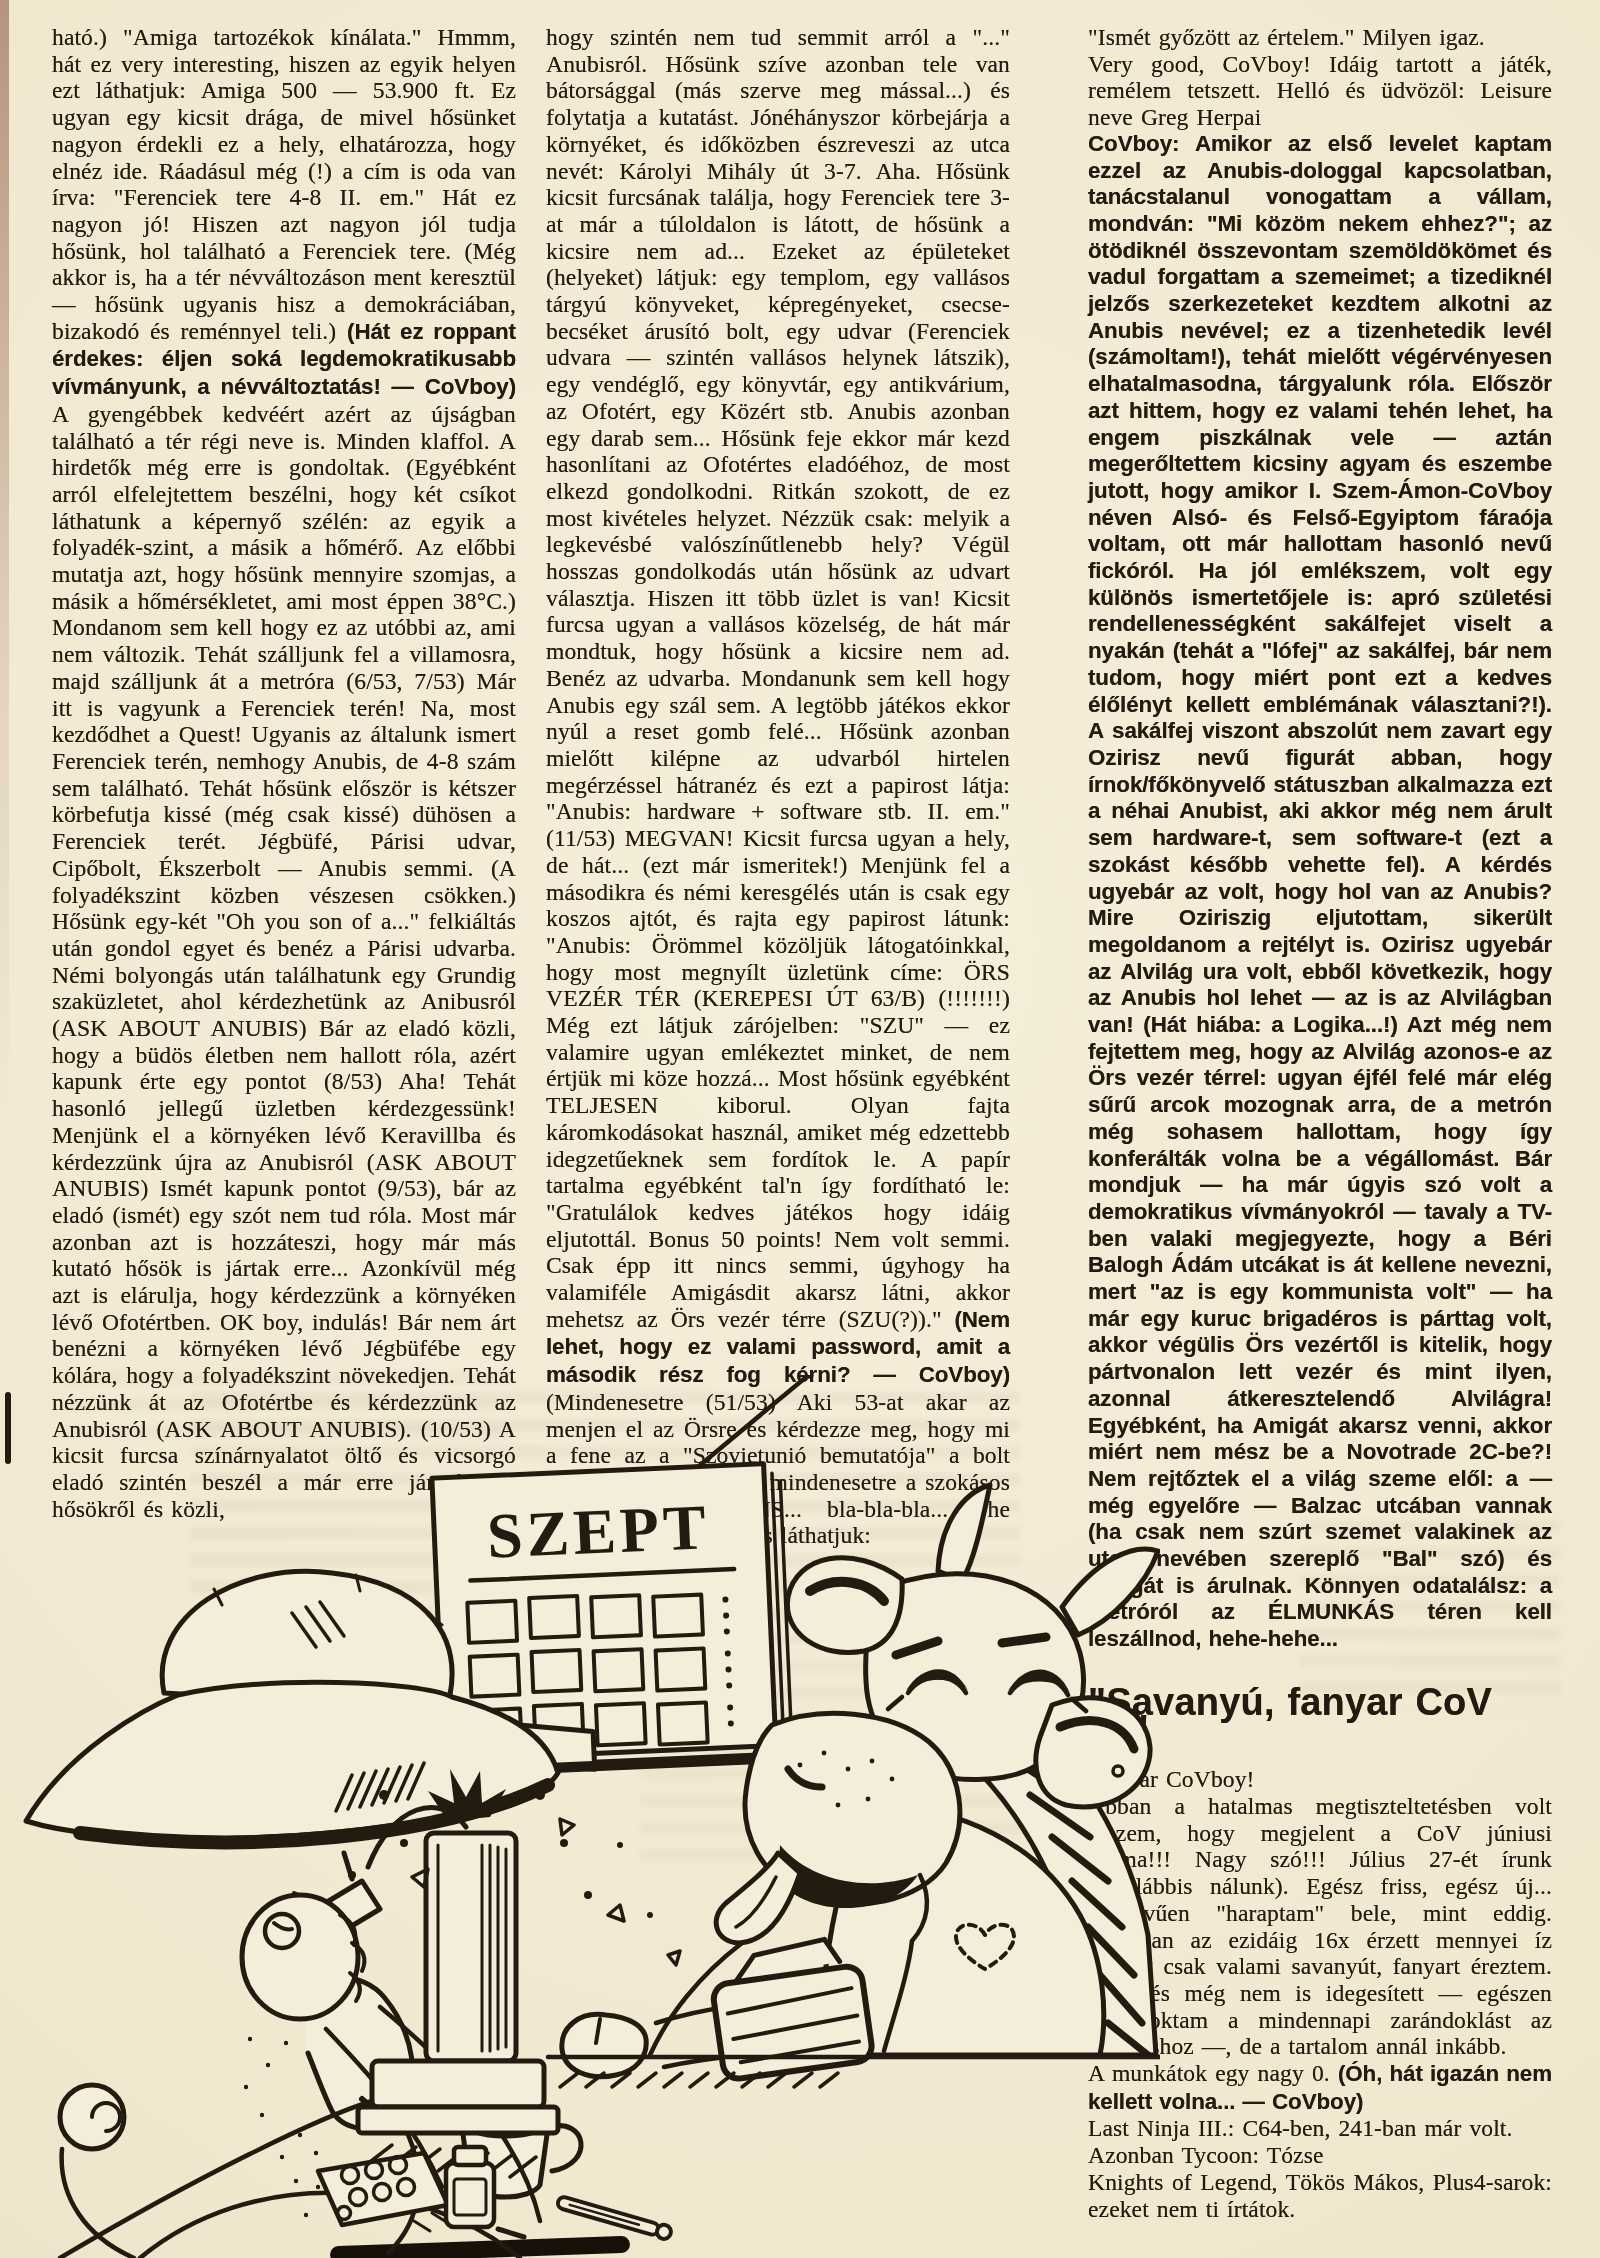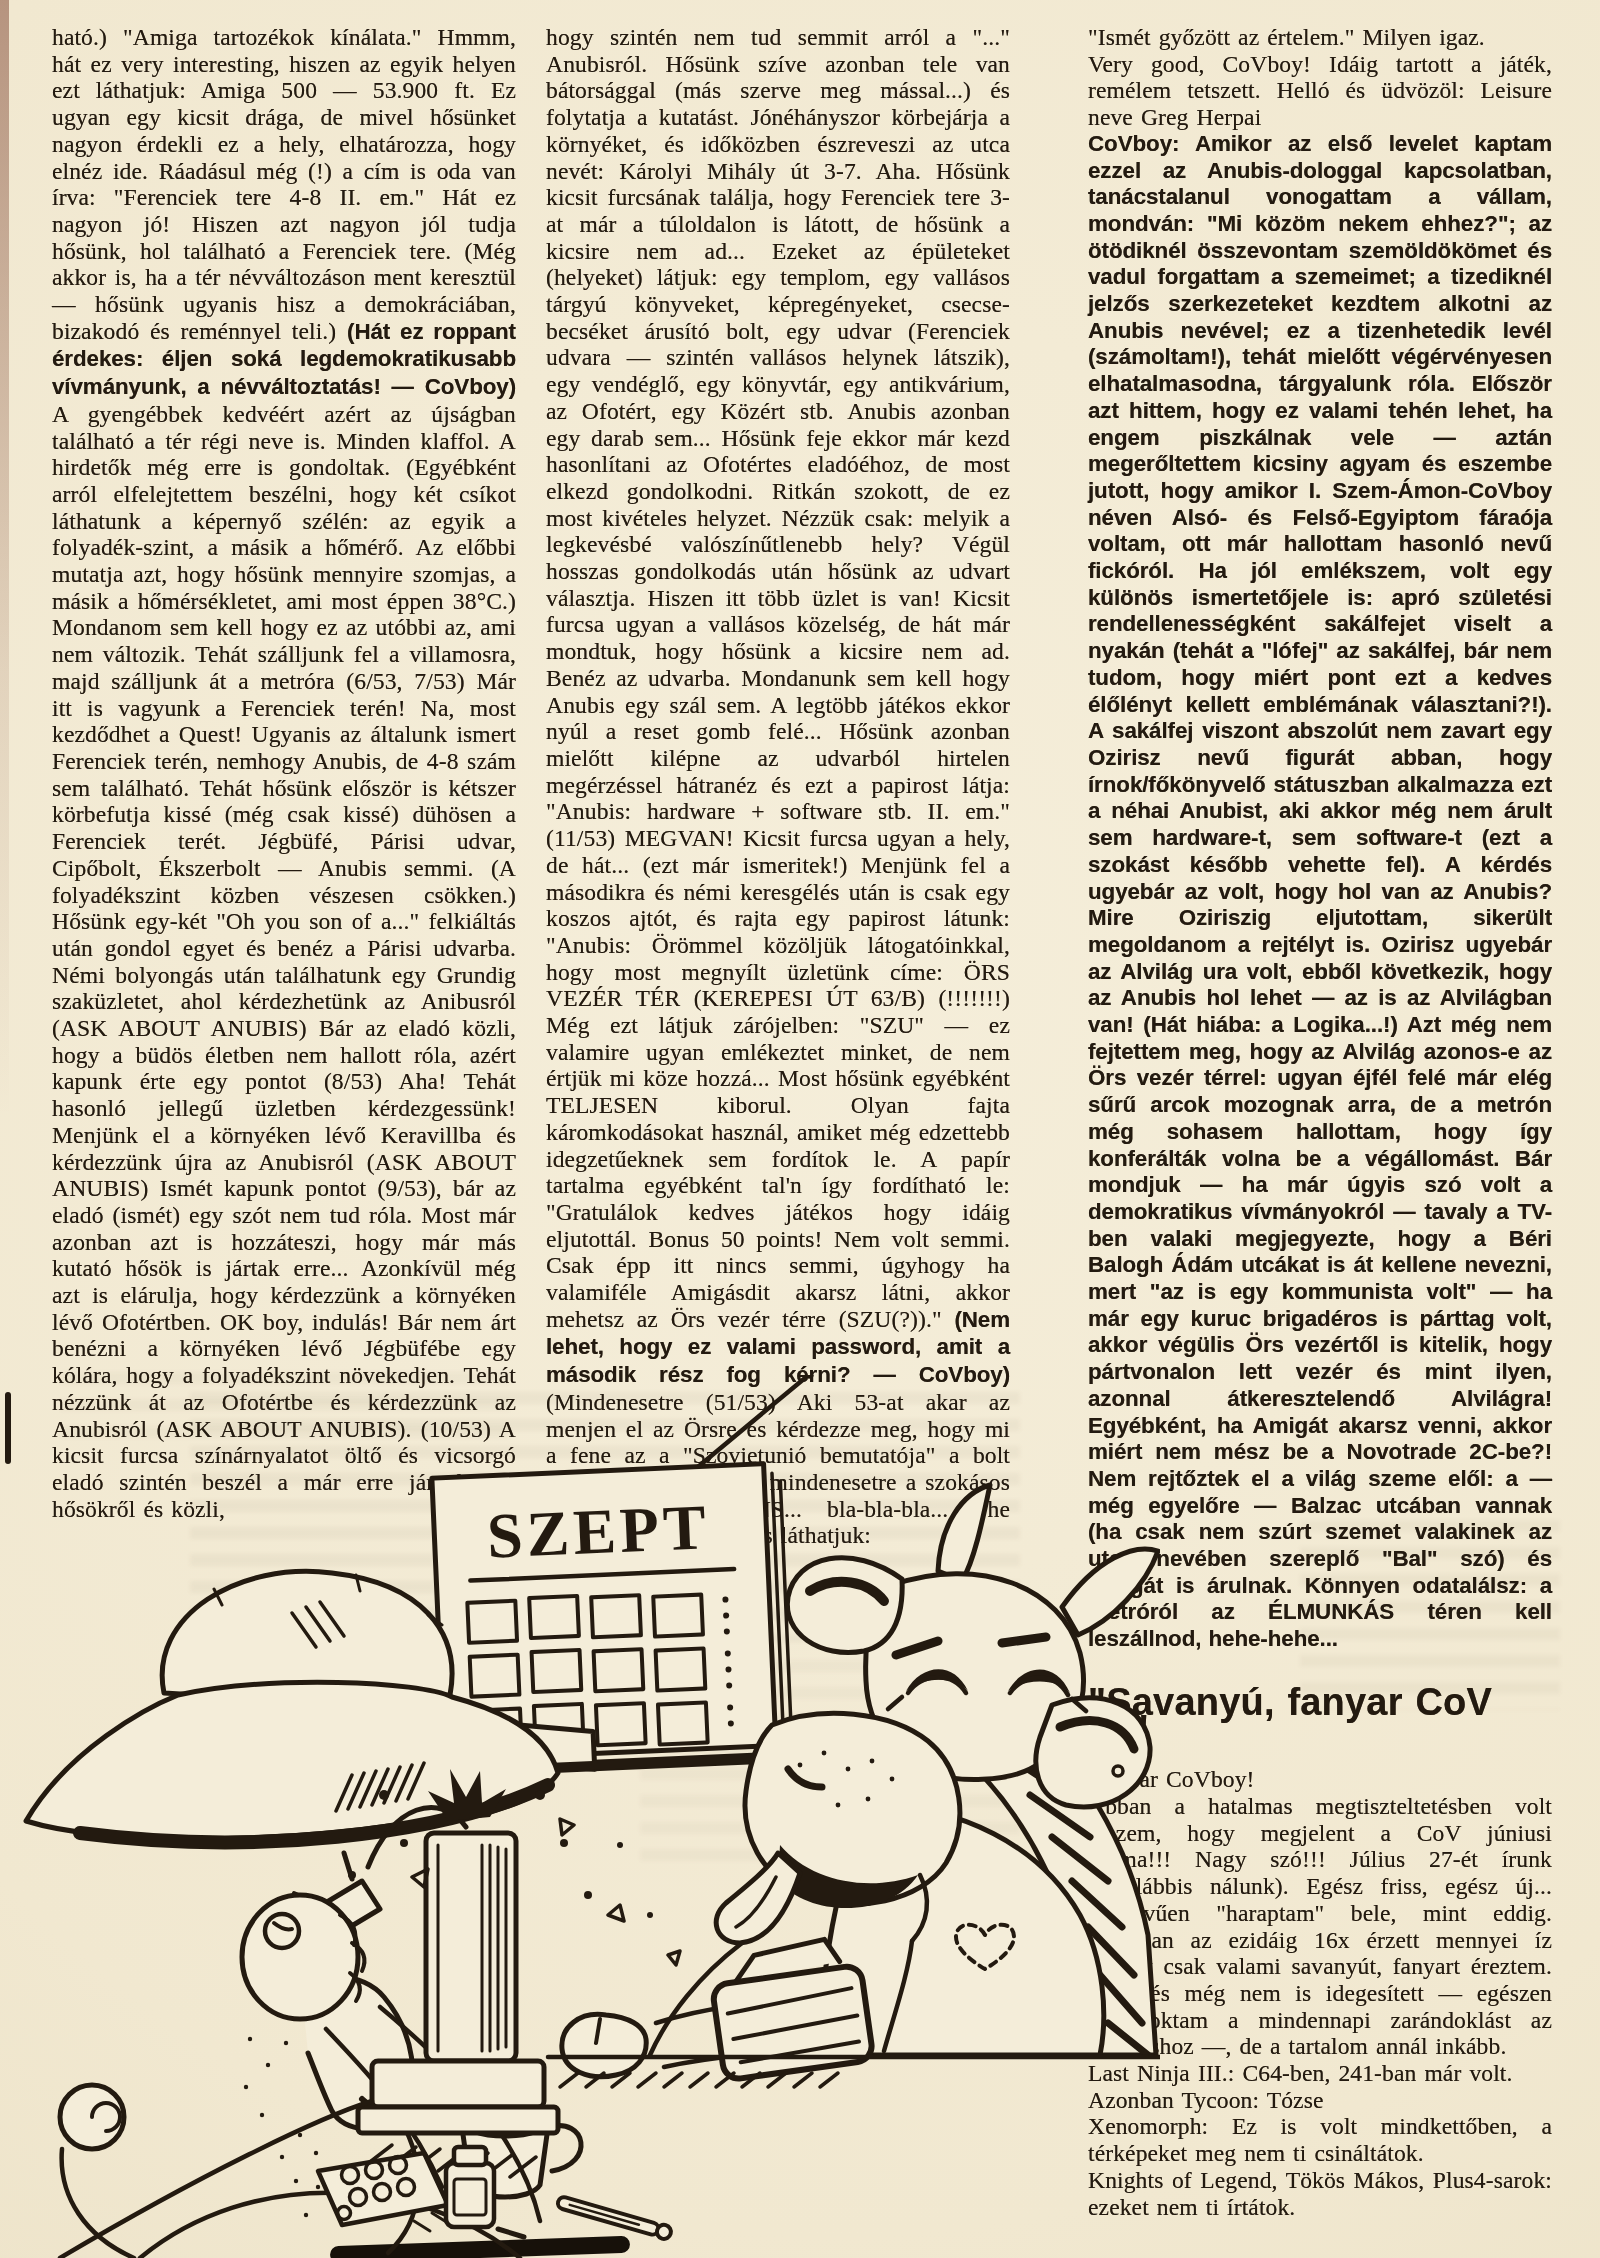--- a/index.html
+++ b/index.html
@@ -61,23 +61,23 @@
   <p><span>hogy szintén nem tud semmit arról a "..." Anubisról. Hősünk szíve azonban tele van bátorsággal (más szerve meg mással...) és folytatja a kutatást. Jónéhányszor körbejárja a környéket, és időközben észreveszi az utca nevét: Károlyi Mihály út 3-7. Aha. Hősünk kicsit furcsának találja, hogy Ferenciek tere 3-at már a túloldalon is látott, de hősünk a kicsire nem ad... Ezeket az épületeket (helyeket) látjuk: egy templom, egy vallásos tárgyú könyveket, képregényeket, csecse-becséket árusító bolt, egy udvar (Ferenciek udvara — szintén vallásos helynek látszik), egy vendéglő, egy könyvtár, egy antikvárium, az Ofotért, egy Közért stb. Anubis azonban egy darab sem... Hősünk feje ekkor már kezd hasonlítani az Ofotértes eladóéhoz, de most elkezd gondolkodni. Ritkán szokott, de ez most kivételes helyzet. Nézzük csak: melyik a legkevésbé valószínűtlenebb hely? Végül hosszas gondolkodás után hősünk az udvart választja. Hiszen itt több üzlet is van! Kicsit furcsa ugyan a vallásos közelség, de hát már mondtuk, hogy hősünk a kicsire nem ad. Benéz az udvarba. Mondanunk sem kell hogy Anubis egy szál sem. A legtöbb játékos ekkor nyúl a reset gomb felé... Hősünk azonban mielőtt kilépne az udvarból hirtelen megérzéssel hátranéz és ezt a papirost látja: "Anubis: hardware + software stb. II. em." (11/53) MEGVAN! Kicsit furcsa ugyan a hely, de hát... (ezt már ismeritek!) Menjünk fel a másodikra és némi keresgélés után is csak egy koszos ajtót, és rajta egy papirost látunk: "Anubis: Örömmel közöljük látogatóinkkal, hogy most megnyílt üzletünk címe: ÖRS VEZÉR TÉR (KEREPESI ÚT 63/B) (!!!!!!!) Még ezt látjuk zárójelben: "SZU" — ez valamire ugyan emlékeztet minket, de nem értjük mi köze hozzá... Most hősünk egyébként TELJESEN kiborul. Olyan fajta káromkodásokat használ, amiket még edzettebb idegzetűeknek sem fordítok le. A papír tartalma egyébként tal'n így fordítható le: "Gratulálok kedves játékos hogy idáig eljutottál. Bonus 50 points! Nem volt semmi. Csak épp itt nincs semmi, úgyhogy ha valamiféle Amigásdit akarsz látni, akkor mehetsz az Örs vezér térre (SZU(?))." </span><span class="bs">(Nem lehet, hogy ez valami password, amit a második rész fog kérni? — CoVboy)</span><span> (Mindenesetre (51/53) Aki 53-at akar az menjen el az Örsre és kérdezze meg, hogy mi a fene az a "Szovjetunió bemutatója" a bolt tetején. A játék végén mindenesetre a szokásos "CONGRATULATIONS... bla-bla-bla... The end" Ezután még ezt is láthatjuk:</span></p>
 </div>
 
 <div class="col" id="col3">
   <p>"Ismét győzött az értelem." Milyen igaz.</p>
   <p>Very good, CoVboy! Idáig tartott a játék, remélem tetszett. Helló és üdvözöl: Leisure neve Greg Herpai</p>
   <p class="bs">CoVboy: Amikor az első levelet kaptam ezzel az Anubis-dologgal kapcsolatban, tanácstalanul vonogattam a vállam, mondván: "Mi közöm nekem ehhez?"; az ötödiknél összevontam szemöldökömet és vadul forgattam a szemeimet; a tizediknél jelzős szerkezeteket kezdtem alkotni az Anubis nevével; ez a tizenhetedik levél (számoltam!), tehát mielőtt végérvényesen elhatalmasodna, tárgyalunk róla. Először azt hittem, hogy ez valami tehén lehet, ha engem piszkálnak vele — aztán megerőltettem kicsiny agyam és eszembe jutott, hogy amikor I. Szem-Ámon-CoVboy néven Alsó- és Felső-Egyiptom fáraója voltam, ott már hallottam hasonló nevű fickóról. Ha jól emlékszem, volt egy különös ismertetőjele is: apró születési rendellenességként sakálfejet viselt a nyakán (tehát a "lófej" az sakálfej, bár nem tudom, hogy miért pont ezt a kedves élőlényt kellett emblémának választani?!). A sakálfej viszont abszolút nem zavart egy Ozirisz nevű figurát abban, hogy írnok/főkönyvelő státuszban alkalmazza ezt a néhai Anubist, aki akkor még nem árult sem hardware-t, sem software-t (ezt a szokást később vehette fel). A kérdés ugyebár az volt, hogy hol van az Anubis? Mire Oziriszig eljutottam, sikerült megoldanom a rejtélyt is. Ozirisz ugyebár az Alvilág ura volt, ebből következik, hogy az Anubis hol lehet — az is az Alvilágban van! (Hát hiába: a Logika...!) Azt még nem fejtettem meg, hogy az Alvilág azonos-e az Örs vezér térrel: ugyan éjfél felé már elég sűrű arcok mozognak arra, de a metrón még sohasem hallottam, hogy így konferálták volna be a végállomást. Bár mondjuk — ha már úgyis szó volt a demokratikus vívmányokról — tavaly a TV-ben valaki megjegyezte, hogy a Béri Balogh Ádám utcákat is át kellene nevezni, mert "az is egy kommunista volt" — ha már egy kuruc brigadéros is párttag volt, akkor végülis Örs vezértől is kitelik, hogy pártvonalon lett vezér és mint ilyen, azonnal átkeresztelendő Alvilágra! Egyébként, ha Amigát akarsz venni, akkor miért nem mész be a Novotrade 2C-be?! Nem rejtőztek el a világ szeme elől: a — még egyelőre — Balzac utcában vannak (ha csak nem szúrt szemet valakinek az utca nevében szereplő "Bal" szó) és Amigát is árulnak. Könnyen odatalálsz: a metróról az ÉLMUNKÁS téren kell leszállnod, hehe-hehe...</p>
   <h2 class="h2">"Savanyú, fanyar CoV 17"</h2>
   <p>Undear CoVboy!</p>
   <p>Abban a hatalmas megtiszteltetésben volt részem, hogy megjelent a CoV júniusi száma!!! Nagy szó!!! Július 27-ét írunk (legalábbis nálunk). Egész friss, egész új... Jókedvűen "haraptam" bele, mint eddig. Azonban az ezidáig 16x érzett mennyei íz helyett csak valami savanyút, fanyart éreztem. A késés még nem is idegesített — egészen megszoktam a mindennapi zarándoklást az újságoshoz —, de a tartalom annál inkább.</p>
+  <p><span>A munkátok egy nagy 0. </span><span class="bs">(Óh, hát igazán nem kellett volna... — CoVboy)</span></p>
   <p>Last Ninja III.: C64-ben, 241-ban már volt.</p>
   <p>Azonban Tycoon: Tózse</p>
-  <p>Xenomorph: Ez is volt mindkettőben, a térképeket meg nem ti csináltátok.</p>
   <p>Knights of Legend, Tökös Mákos, Plus4-sarok: ezeket nem ti írtátok.</p>
 
 </div>
 
 <div id="illustration">
 <svg width="1160" height="883" viewBox="0 0 1160 883" xmlns="http://www.w3.org/2000/svg">
 
   <path class="ln" d="M8,20 L8,86" style="stroke-width:6"></path>
 
   <g transform="rotate(-2.5 600 240)">

